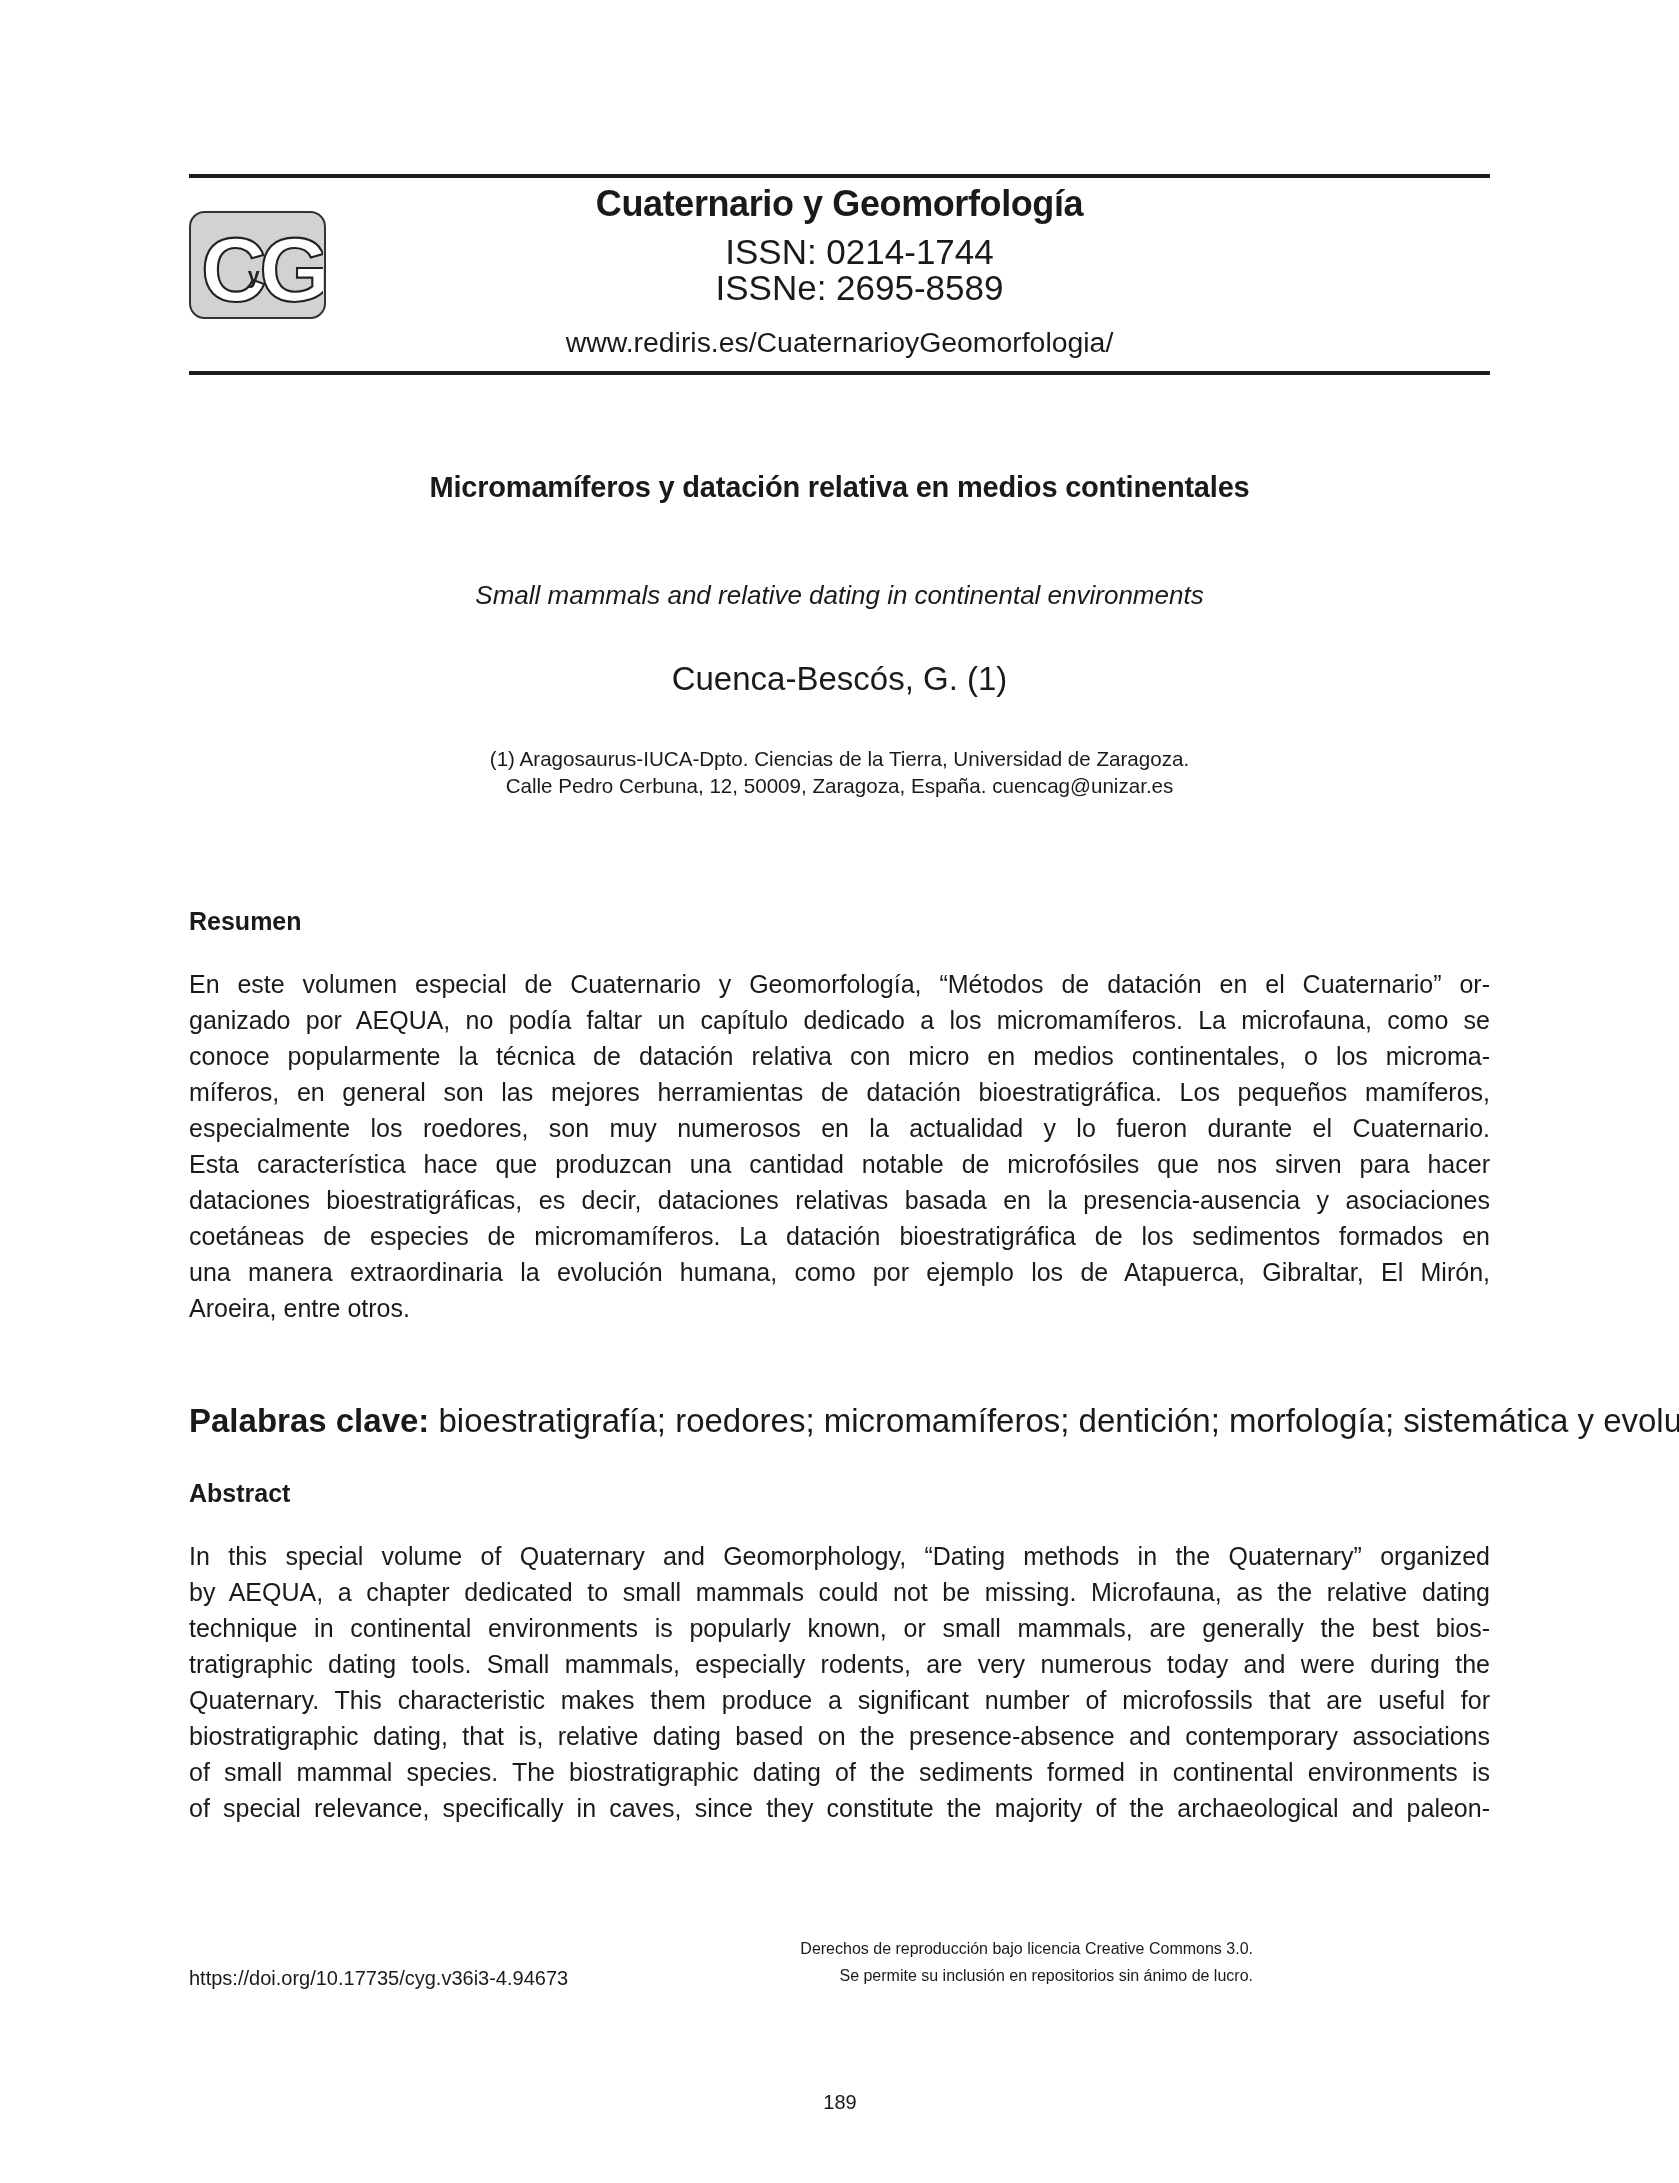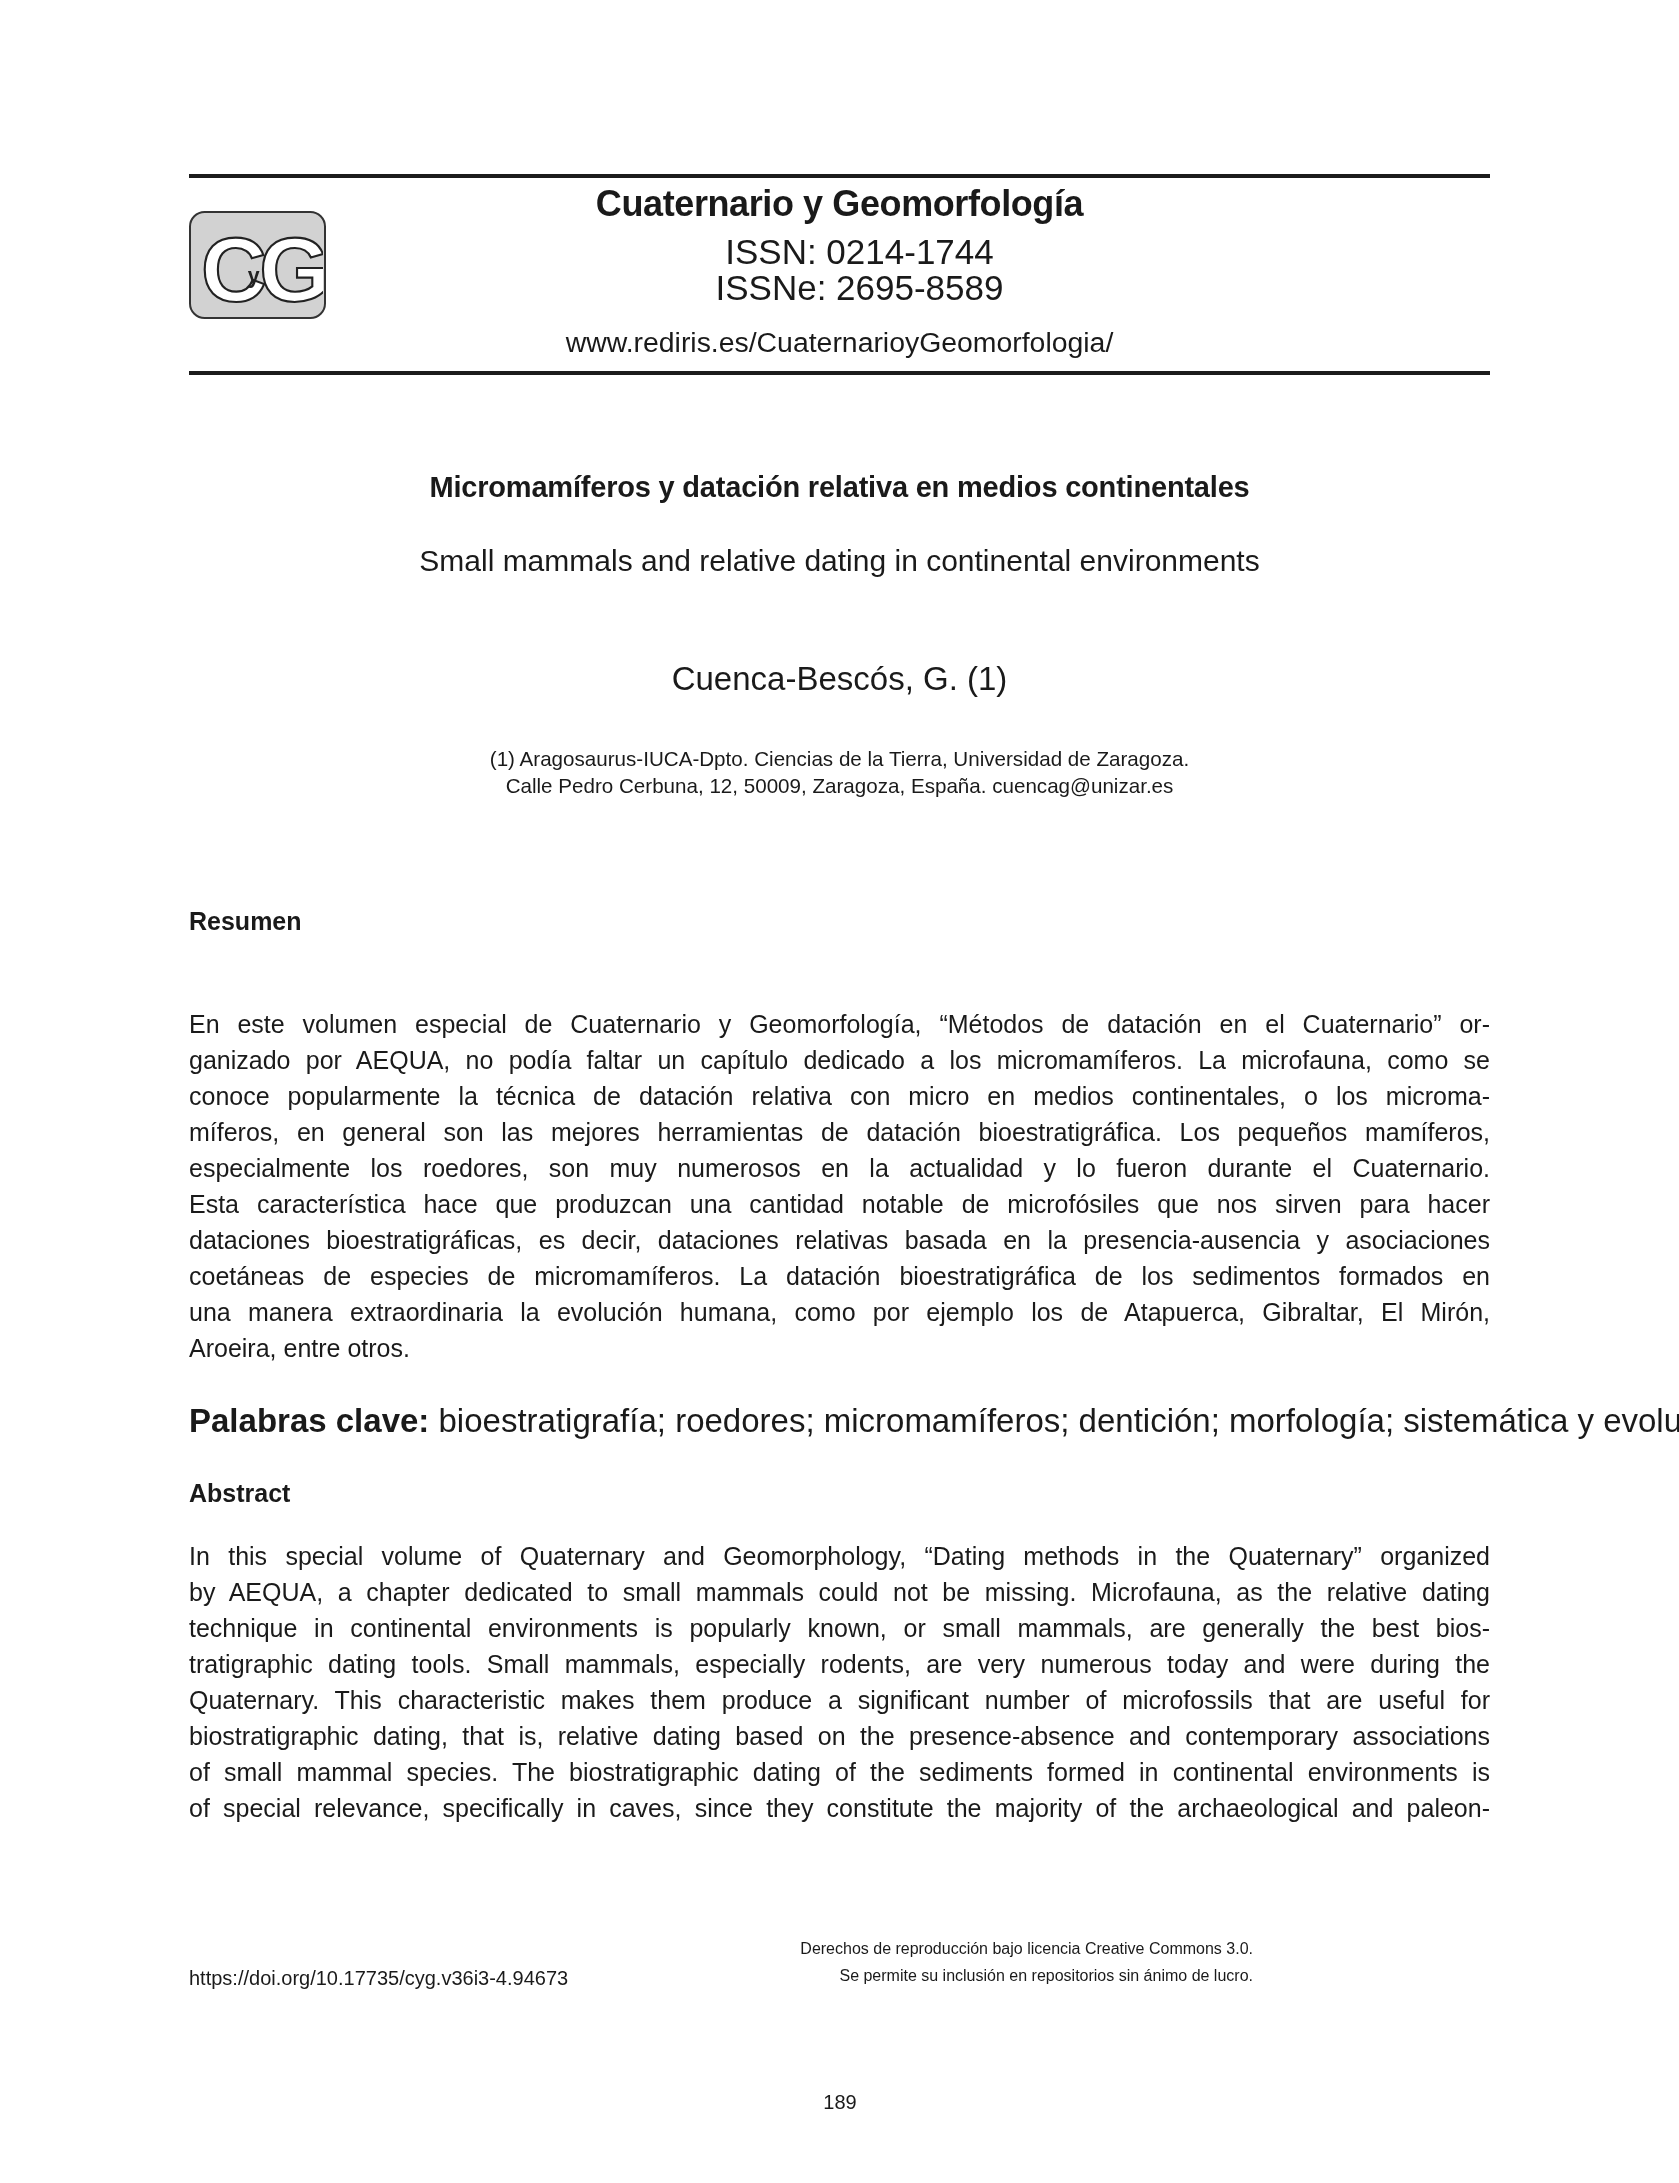--- a/index.html
+++ b/index.html
@@ -7,21 +7,21 @@
          font-family: "Liberation Sans", "DejaVu Sans", sans-serif; color: #1a1a1a; }
   .rule { position: absolute; left: 189px; width: 1301px; height: 4.3px; background: #1c1c1c; }
   .center { position: absolute; left: 189px; width: 1301px; text-align: center; white-space: nowrap; }
   .logo { position: absolute; left: 189px; top: 211px; width: 137px; height: 108px;
           background: #d2d2d2; border: 2.1px solid #333; border-radius: 15.6px; box-sizing: border-box; }
   .logo svg { position: absolute; left: 0; top: 0; }
   .journal-title { top: 183px; font-size: 36px; font-weight: bold; letter-spacing: -0.4px; }
   .issn { font-size: 35px; padding-left: 20px; }
   .url { font-size: 28.4px; }
   .article-title { top: 471px; font-size: 29px; font-weight: bold; letter-spacing: -0.2px; }
-  .subtitle { top: 544px; font-size: 30px; }
+  .subtitle { top: 580px; font-size: 26px; font-style: italic; }
   .author { top: 660px; font-size: 33px; }
   .aff { font-size: 20.6px; }
   .section-head { position: absolute; left: 189px; font-size: 25px; font-weight: bold; }
   .para { position: absolute; left: 189px; width: 1301px; font-size: 25px; }
   .line { height: 36px; line-height: 36px; text-align: justify; text-align-last: justify;
           white-space: nowrap; overflow: visible; }
   .line.last { text-align-last: left; }
   .line span.inner { display: inline-block; width: 1301px; text-align: justify; text-align-last: justify; white-space: normal; }
   .line.last span.inner { text-align-last: left; }
   .kw { position: absolute; left: 189px; top: 1402px; font-size: 33px; white-space: nowrap; }
@@ -49,21 +49,21 @@
 <div class="center issn" style="top:268px;">ISSNe: 2695-8589</div>
 <div class="center url" style="top:326px;">www.rediris.es/CuaternarioyGeomorfologia/</div>
 
 <div class="center article-title">Micromamíferos y datación relativa en medios continentales</div>
 <div class="center subtitle">Small mammals and relative dating in continental environments</div>
 <div class="center author">Cuenca-Bescós, G. (1)</div>
 <div class="center aff" style="top:747px;">(1) Aragosaurus-IUCA-Dpto. Ciencias de la Tierra, Universidad de Zaragoza.</div>
 <div class="center aff" style="top:774px;">Calle Pedro Cerbuna, 12, 50009, Zaragoza, España. cuencag@unizar.es</div>
 
 <div class="section-head" style="top:907px;">Resumen</div>
-<div class="para" style="top:966px;margin-top:40px;">
+<div class="para" style="top:966px;">
   <div class="line"><span class="inner">En este volumen especial de Cuaternario y Geomorfología, “Métodos de datación en el Cuaternario” or-</span></div>
   <div class="line"><span class="inner">ganizado por AEQUA, no podía faltar un capítulo dedicado a los micromamíferos. La microfauna, como se</span></div>
   <div class="line"><span class="inner">conoce popularmente la técnica de datación relativa con micro en medios continentales, o los microma-</span></div>
   <div class="line"><span class="inner">míferos, en general son las mejores herramientas de datación bioestratigráfica. Los pequeños mamíferos,</span></div>
   <div class="line"><span class="inner">especialmente los roedores, son muy numerosos en la actualidad y lo fueron durante el Cuaternario.</span></div>
   <div class="line"><span class="inner">Esta característica hace que produzcan una cantidad notable de microfósiles que nos sirven para hacer</span></div>
   <div class="line"><span class="inner">dataciones bioestratigráficas, es decir, dataciones relativas basada en la presencia-ausencia y asociaciones</span></div>
   <div class="line"><span class="inner">coetáneas de especies de micromamíferos. La datación bioestratigráfica de los sedimentos formados en</span></div>
   <div class="line"><span class="inner">una manera extraordinaria la evolución humana, como por ejemplo los de Atapuerca, Gibraltar, El Mirón,</span></div>
   <div class="line last"><span class="inner">Aroeira, entre otros.</span></div>

